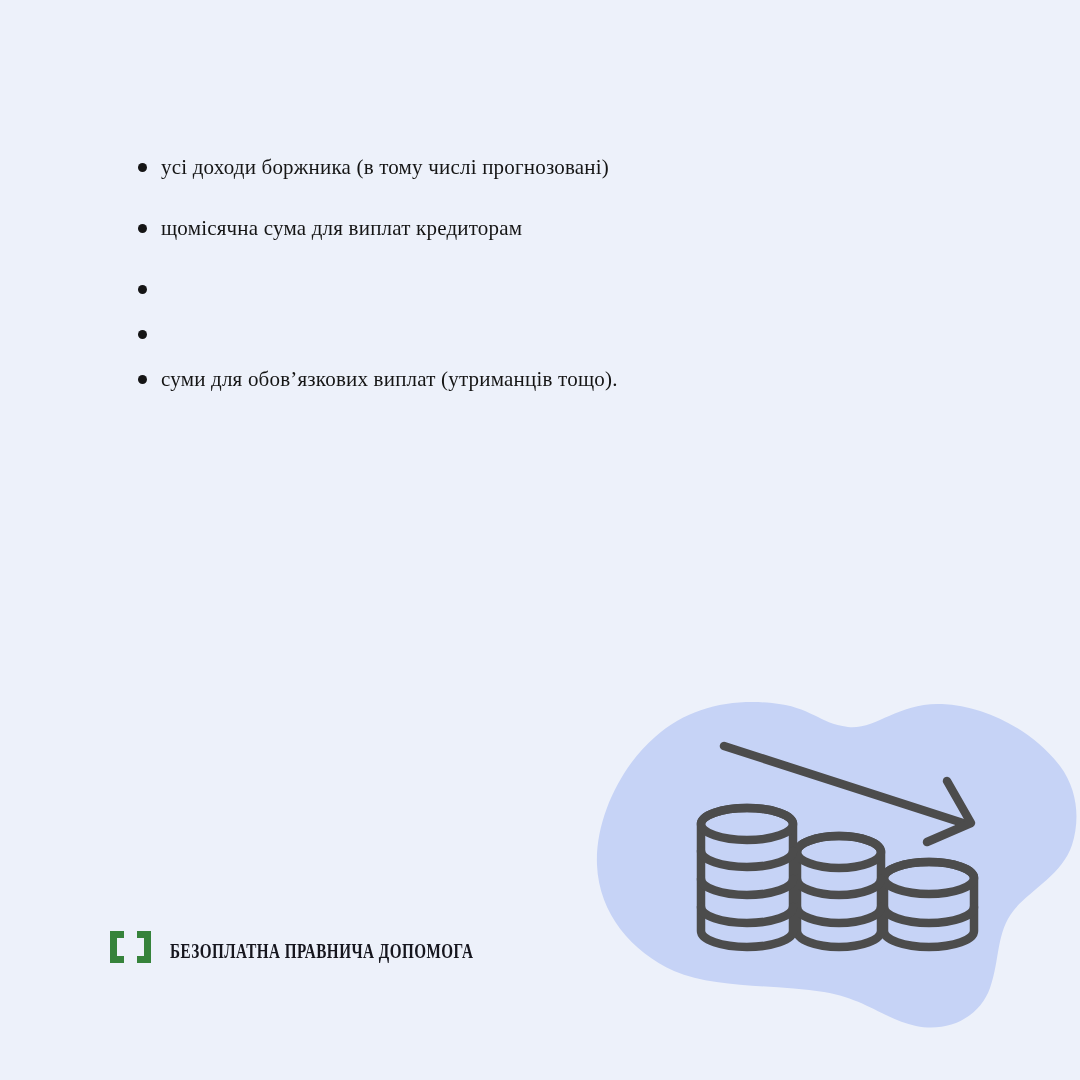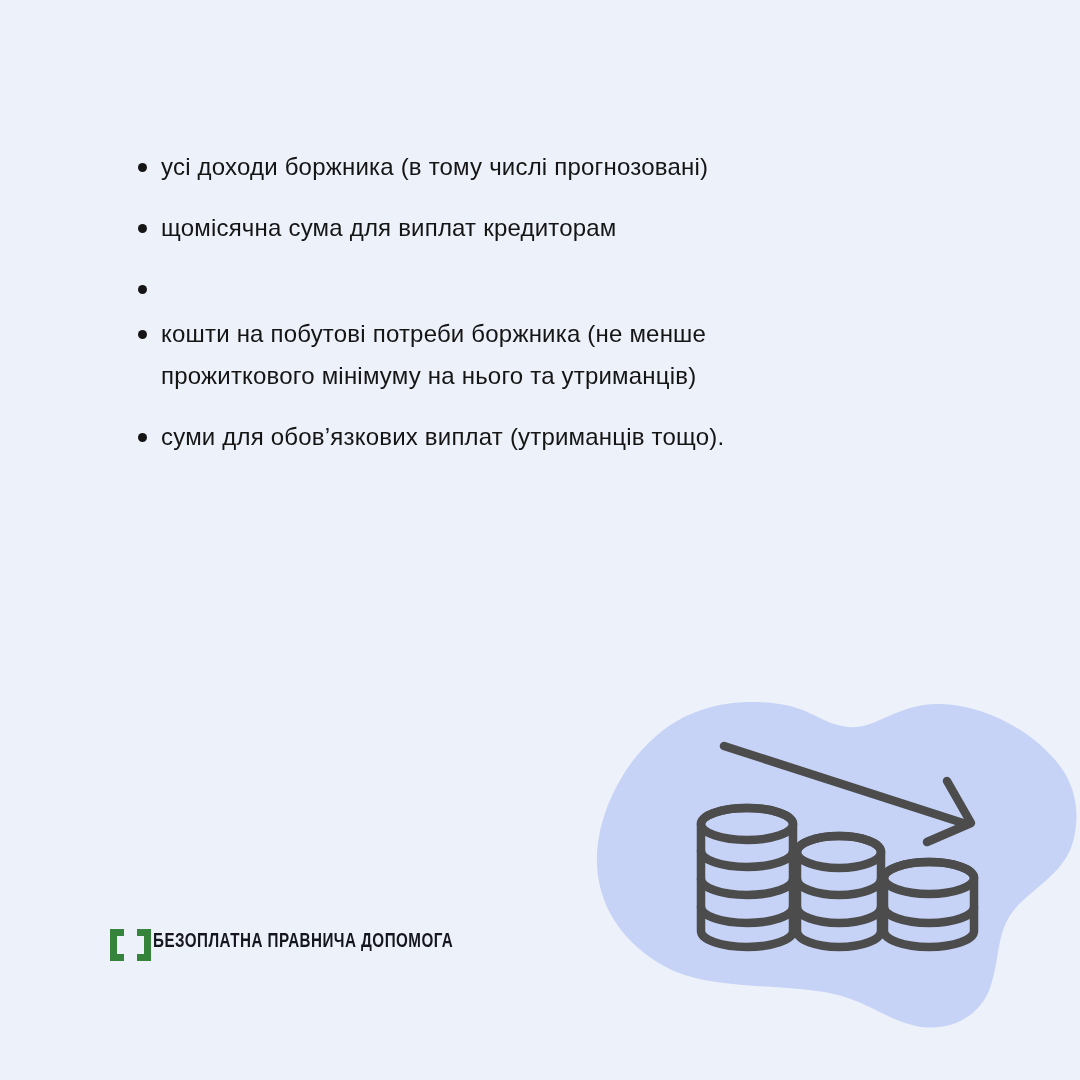--- a/index.html
+++ b/index.html
@@ -22,24 +22,25 @@
     top: 146px;
     width: 840px;
     list-style: none;
     margin: 0;
     padding: 0;
   }
   .bullet-list li {
     display: flex;
     gap: 14px;
     margin-bottom: 19px;
-    font-size: 24px;
+    font-size: 21px;
     line-height: 42px;
     letter-spacing: 0.2px;
     color: #151515;
+    font-family: Liberation Serif, serif;
   }
   .bullet-dot {
     flex: 0 0 auto;
     width: 9px;
     height: 9px;
     border-radius: 50%;
     background: #151515;
     margin-top: 17px;
   }
   .bullet-text {
@@ -55,22 +56,23 @@
     height: 360px;
   }
 
   
   .footer {
     position: absolute;
     left: 110px;
     top: 929px;
     height: 34px;
     display: flex;
-    align-items: flex-start;
-    gap: 2px;
+    align-items: flex-end;
+    gap: 19px;
+    font-family: Liberation Serif, serif;
   }
   .brackets-svg {
     width: 41px;
     height: 32px;
     flex: 0 0 auto;
   }
   .brand-name {
     font-weight: 700;
     font-size: 20px;
     letter-spacing: 0.6px;
@@ -90,22 +92,20 @@
   </li>
   <li>
     <span class="bullet-dot"></span>
     <span class="bullet-text">щомісячна сума для виплат кредиторам</span>
   </li>
   <li>
     <span class="bullet-dot"></span>
   </li>
   <li>
     <span class="bullet-dot"></span>
-    <span class="bullet-text">кошти на побутові потреби боржника (не менше
-прожиткового мінімуму на нього та утриманців)</span>
   </li>
   <li>
     <span class="bullet-dot"></span>
     <span class="bullet-text">суми для обов’язкових виплат (утриманців тощо).</span>
   </li>
 </ul>
 
 <svg class="illustration" viewBox="580 690 500 360" xmlns="http://www.w3.org/2000/svg" aria-hidden="true">
 
   <path d="M 655,737

